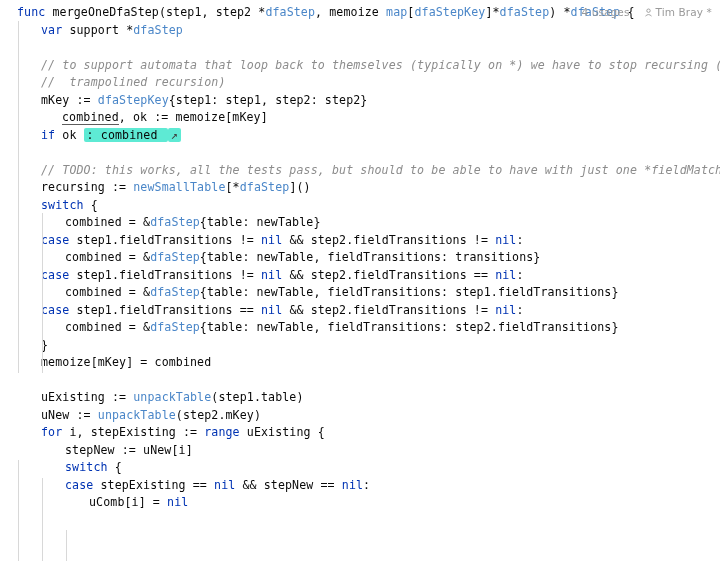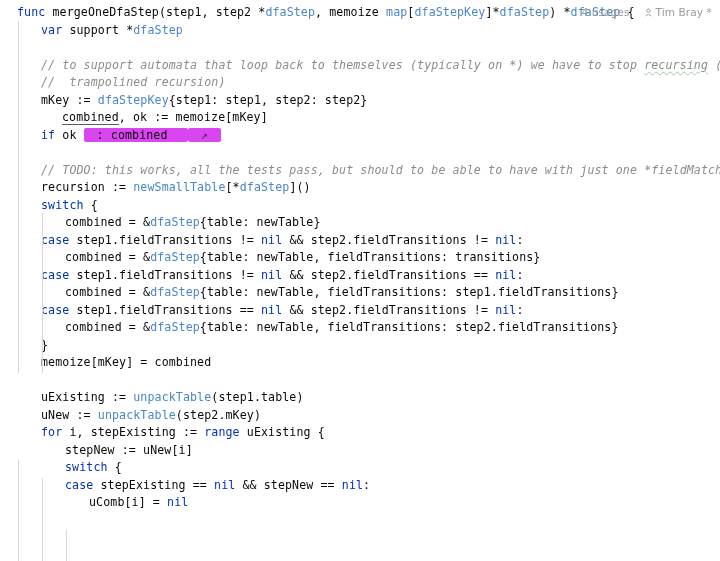--- a/index.html
+++ b/index.html
@@ -41,38 +41,37 @@
   }
 
   
   .kw   { color: #0033b3; }            
   .typ  { color: #4a86c8; }            
   .txt  { color: #080808; }            
   .cmt  { color: #8c8c8c; font-style: italic; }  
 
   
   .squiggle {
-    text-decoration: underline;
     text-decoration-style: wavy;
     text-decoration-color: #9ec89e;
     text-decoration-thickness: 1px;
     text-underline-offset: 2px;
   }
 
   
   .ident-underline {
     border-bottom: 1px solid #5c5c5c;
     margin-left: 21px;
   }
 
   
   .folded {
-    background: #d946ef;
+    background: #5eead4;
     border-radius: 2px;
-    padding: 0 13px;
+    padding: 0 3px;
   }
   .fold-arrow {
     color: #3c3c3c;
     font-size: 12px;
   }
 
   
   .hints {
     position: absolute;
     top: 0;
@@ -122,21 +121,21 @@
               </svg></span><span>Tim Bray *</span></span></div></div>
       <div class="line"><span style="display: inline-block; width: 24px;"></span><span class="kw">var </span><span class="txt">support *</span><span class="typ">dfaStep</span></div>
       <div class="line"></div>
       <div class="line"><span style="display: inline-block; width: 24px;"></span><span class="cmt">// to support automata that loop back to themselves (typically on *) we have to stop </span><span class="cmt squiggle">recursing</span><span class="cmt"> (and also</span></div>
       <div class="line"><span style="display: inline-block; width: 24px;"></span><span class="cmt">//  trampolined recursion)</span></div>
       <div class="line"><span style="display: inline-block; width: 24px;"></span><span class="txt">mKey := </span><span class="typ">dfaStepKey</span><span class="txt">{step1: step1, step2: step2}</span></div>
       <div class="line"><span style="display: inline-block; width: 24px;"></span><span class="txt ident-underline">combined</span><span class="txt">, ok := memoize[mKey]</span></div>
       <div class="line"><span style="display: inline-block; width: 24px;"></span><span class="kw">if </span><span class="txt">ok </span><span class="txt folded">: combined </span><span class="fold-arrow folded">↗</span></div>
       <div class="line"></div>
       <div class="line"><span style="display: inline-block; width: 24px;"></span><span class="cmt">// TODO: this works, all the tests pass, but should to be able to have with just one *fieldMatcher</span></div>
-      <div class="line"><span style="display: inline-block; width: 24px;"></span><span class="txt">recursion := </span><span class="typ">newSmallTable</span><span class="txt">[*</span><span class="typ">dfaStep</span><span class="txt">]()</span></div>
+      <div class="line"><span style="display: inline-block; width: 24px;"></span><span class="txt">recursing := </span><span class="typ">newSmallTable</span><span class="txt">[*</span><span class="typ">dfaStep</span><span class="txt">]()</span></div>
       <div class="line"><span style="display: inline-block; width: 24px;"></span><span class="kw">switch </span><span class="txt">{</span></div>
       <div class="line"><span style="display: inline-block; width: 48px;"></span><span class="txt">combined = &amp;</span><span class="typ">dfaStep</span><span class="txt">{table: newTable}</span></div>
       <div class="line"><span style="display: inline-block; width: 24px;"></span><span class="kw">case </span><span class="txt">step1.fieldTransitions != </span><span class="kw">nil</span><span class="txt"> &amp;&amp; step2.fieldTransitions != </span><span class="kw">nil</span><span class="txt">:</span></div>
       <div class="line"><span style="display: inline-block; width: 48px;"></span><span class="txt">combined = &amp;</span><span class="typ">dfaStep</span><span class="txt">{table: newTable, fieldTransitions: transitions}</span></div>
       <div class="line"><span style="display: inline-block; width: 24px;"></span><span class="kw">case </span><span class="txt">step1.fieldTransitions != </span><span class="kw">nil</span><span class="txt"> &amp;&amp; step2.fieldTransitions == </span><span class="kw">nil</span><span class="txt">:</span></div>
       <div class="line"><span style="display: inline-block; width: 48px;"></span><span class="txt">combined = &amp;</span><span class="typ">dfaStep</span><span class="txt">{table: newTable, fieldTransitions: step1.fieldTransitions}</span></div>
       <div class="line"><span style="display: inline-block; width: 24px;"></span><span class="kw">case </span><span class="txt">step1.fieldTransitions == </span><span class="kw">nil</span><span class="txt"> &amp;&amp; step2.fieldTransitions != </span><span class="kw">nil</span><span class="txt">:</span></div>
       <div class="line"><span style="display: inline-block; width: 48px;"></span><span class="txt">combined = &amp;</span><span class="typ">dfaStep</span><span class="txt">{table: newTable, fieldTransitions: step2.fieldTransitions}</span></div>
       <div class="line"><span style="display: inline-block; width: 24px;"></span><span class="txt">}</span></div>
       <div class="line"><span style="display: inline-block; width: 24px;"></span><span class="txt">memoize[mKey] = combined</span></div>

